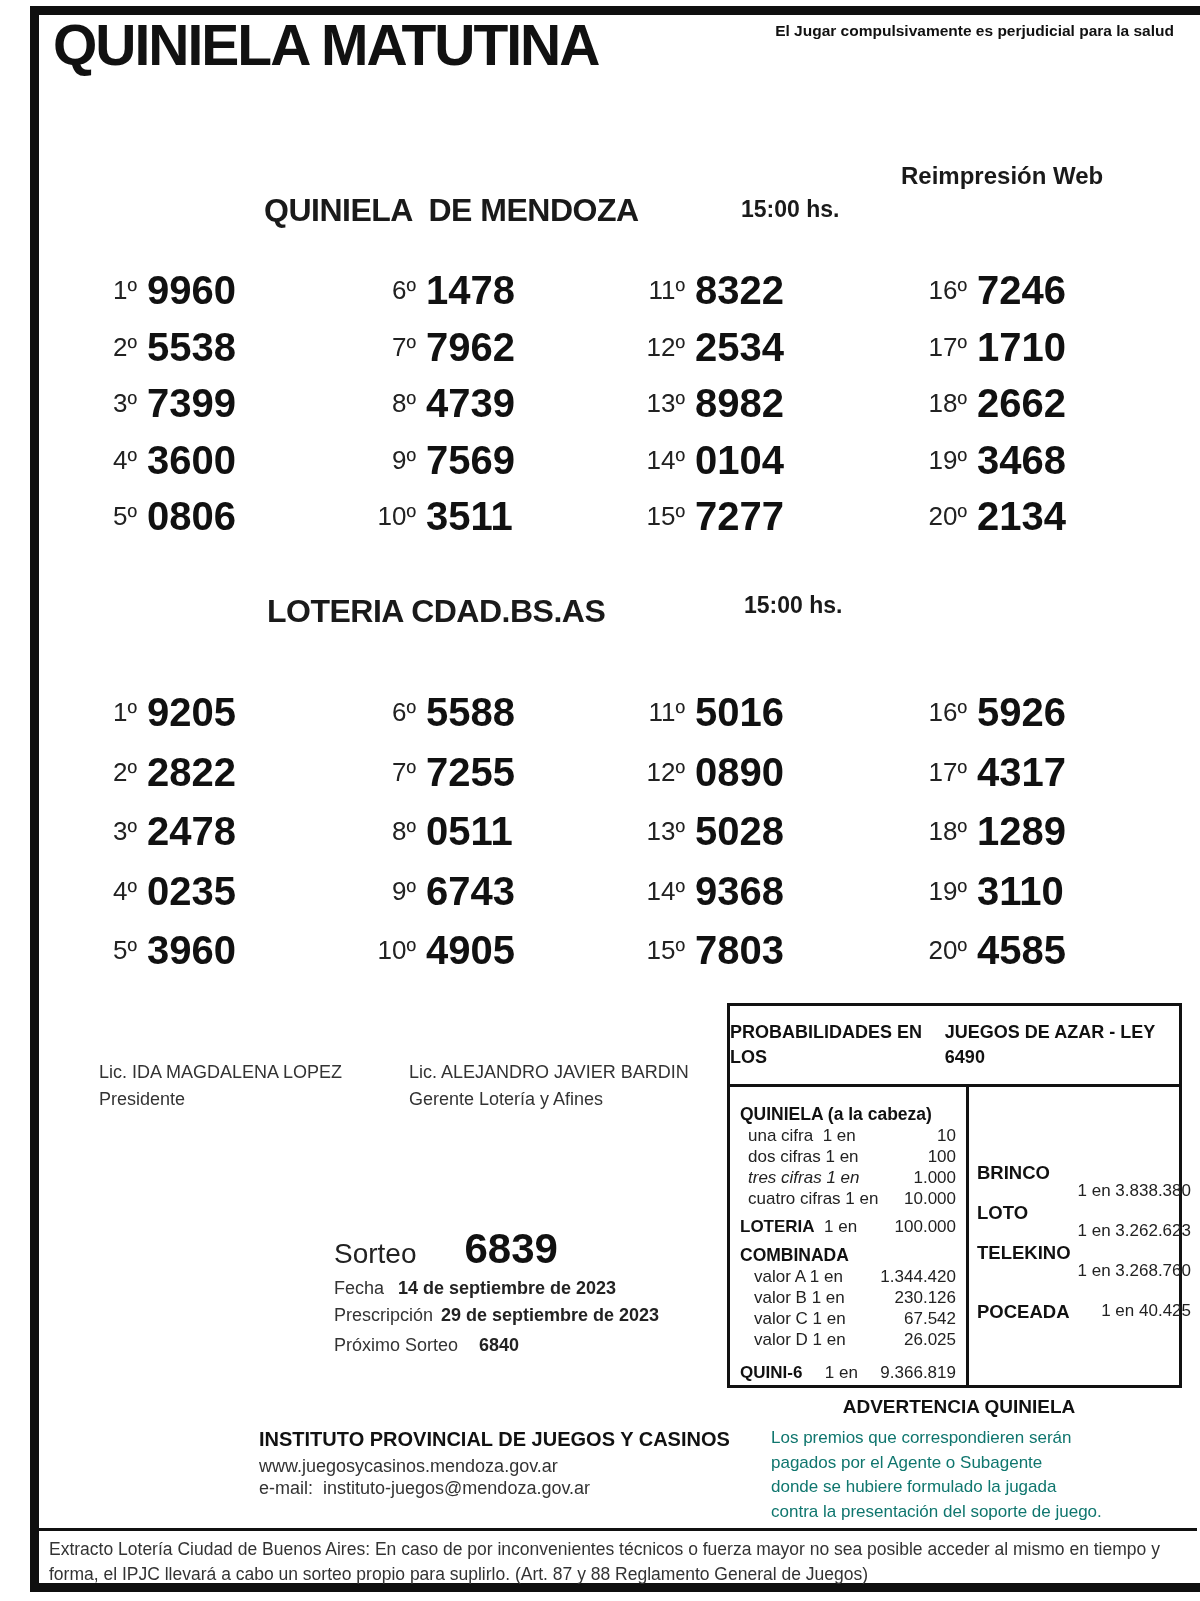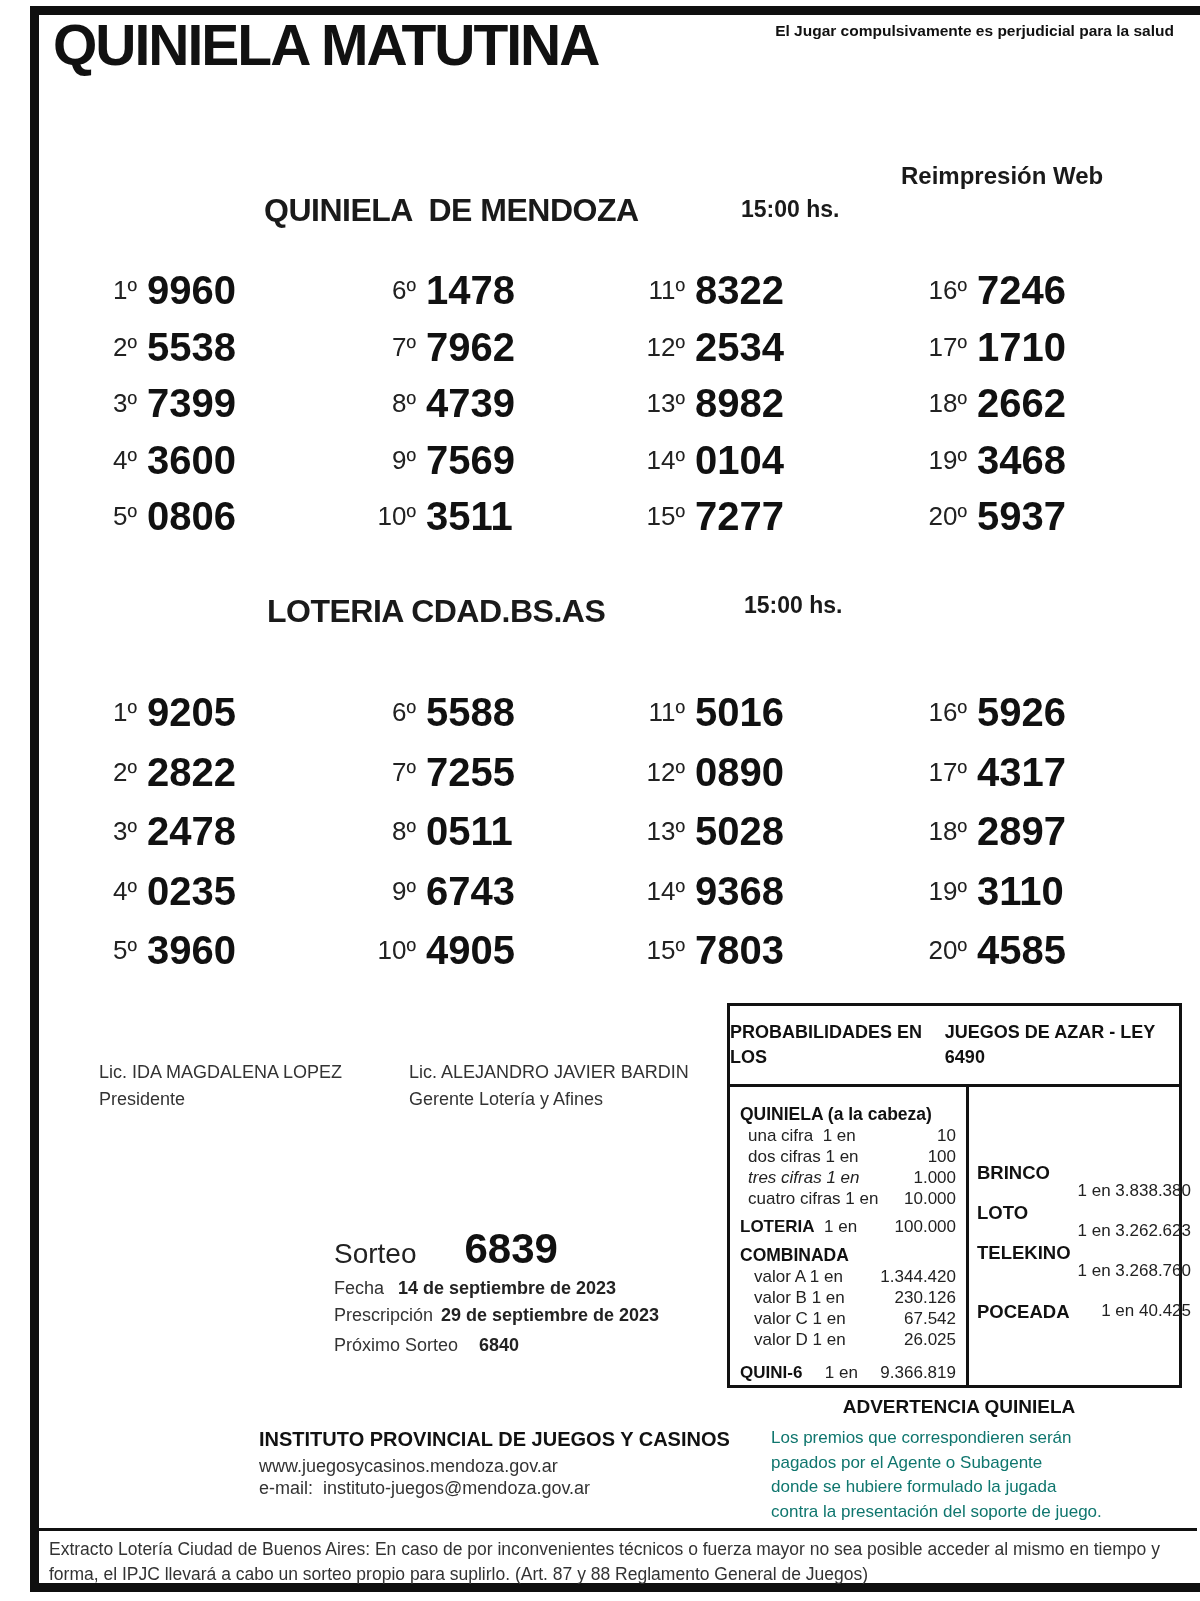--- a/index.html
+++ b/index.html
@@ -168,21 +168,21 @@
     <div class="cell">
         <span class="pos">18º</span>
         <span class="num">2662</span>
       </div>
     <div class="cell">
         <span class="pos">19º</span>
         <span class="num">3468</span>
       </div>
     <div class="cell">
         <span class="pos">20º</span>
-        <span class="num">5937</span>
+        <span class="num">2134</span>
       </div>
   </div>
 
   <div class="abs section-heading" style="left:238px; top:593px;">LOTERIA CDAD.BS.AS</div>
   <div class="abs section-time" style="left:715px; top:592px;">15:00 hs.</div>
 
   <div class="abs results-grid grid-loteria">
     <div class="cell">
         <span class="pos">1º</span>
         <span class="num">9205</span>
@@ -246,21 +246,21 @@
     <div class="cell">
         <span class="pos">16º</span>
         <span class="num">5926</span>
       </div>
     <div class="cell">
         <span class="pos">17º</span>
         <span class="num">4317</span>
       </div>
     <div class="cell">
         <span class="pos">18º</span>
-        <span class="num">2897</span>
+        <span class="num">1289</span>
       </div>
     <div class="cell">
         <span class="pos">19º</span>
         <span class="num">3110</span>
       </div>
     <div class="cell">
         <span class="pos">20º</span>
         <span class="num">4585</span>
       </div>
   </div>

